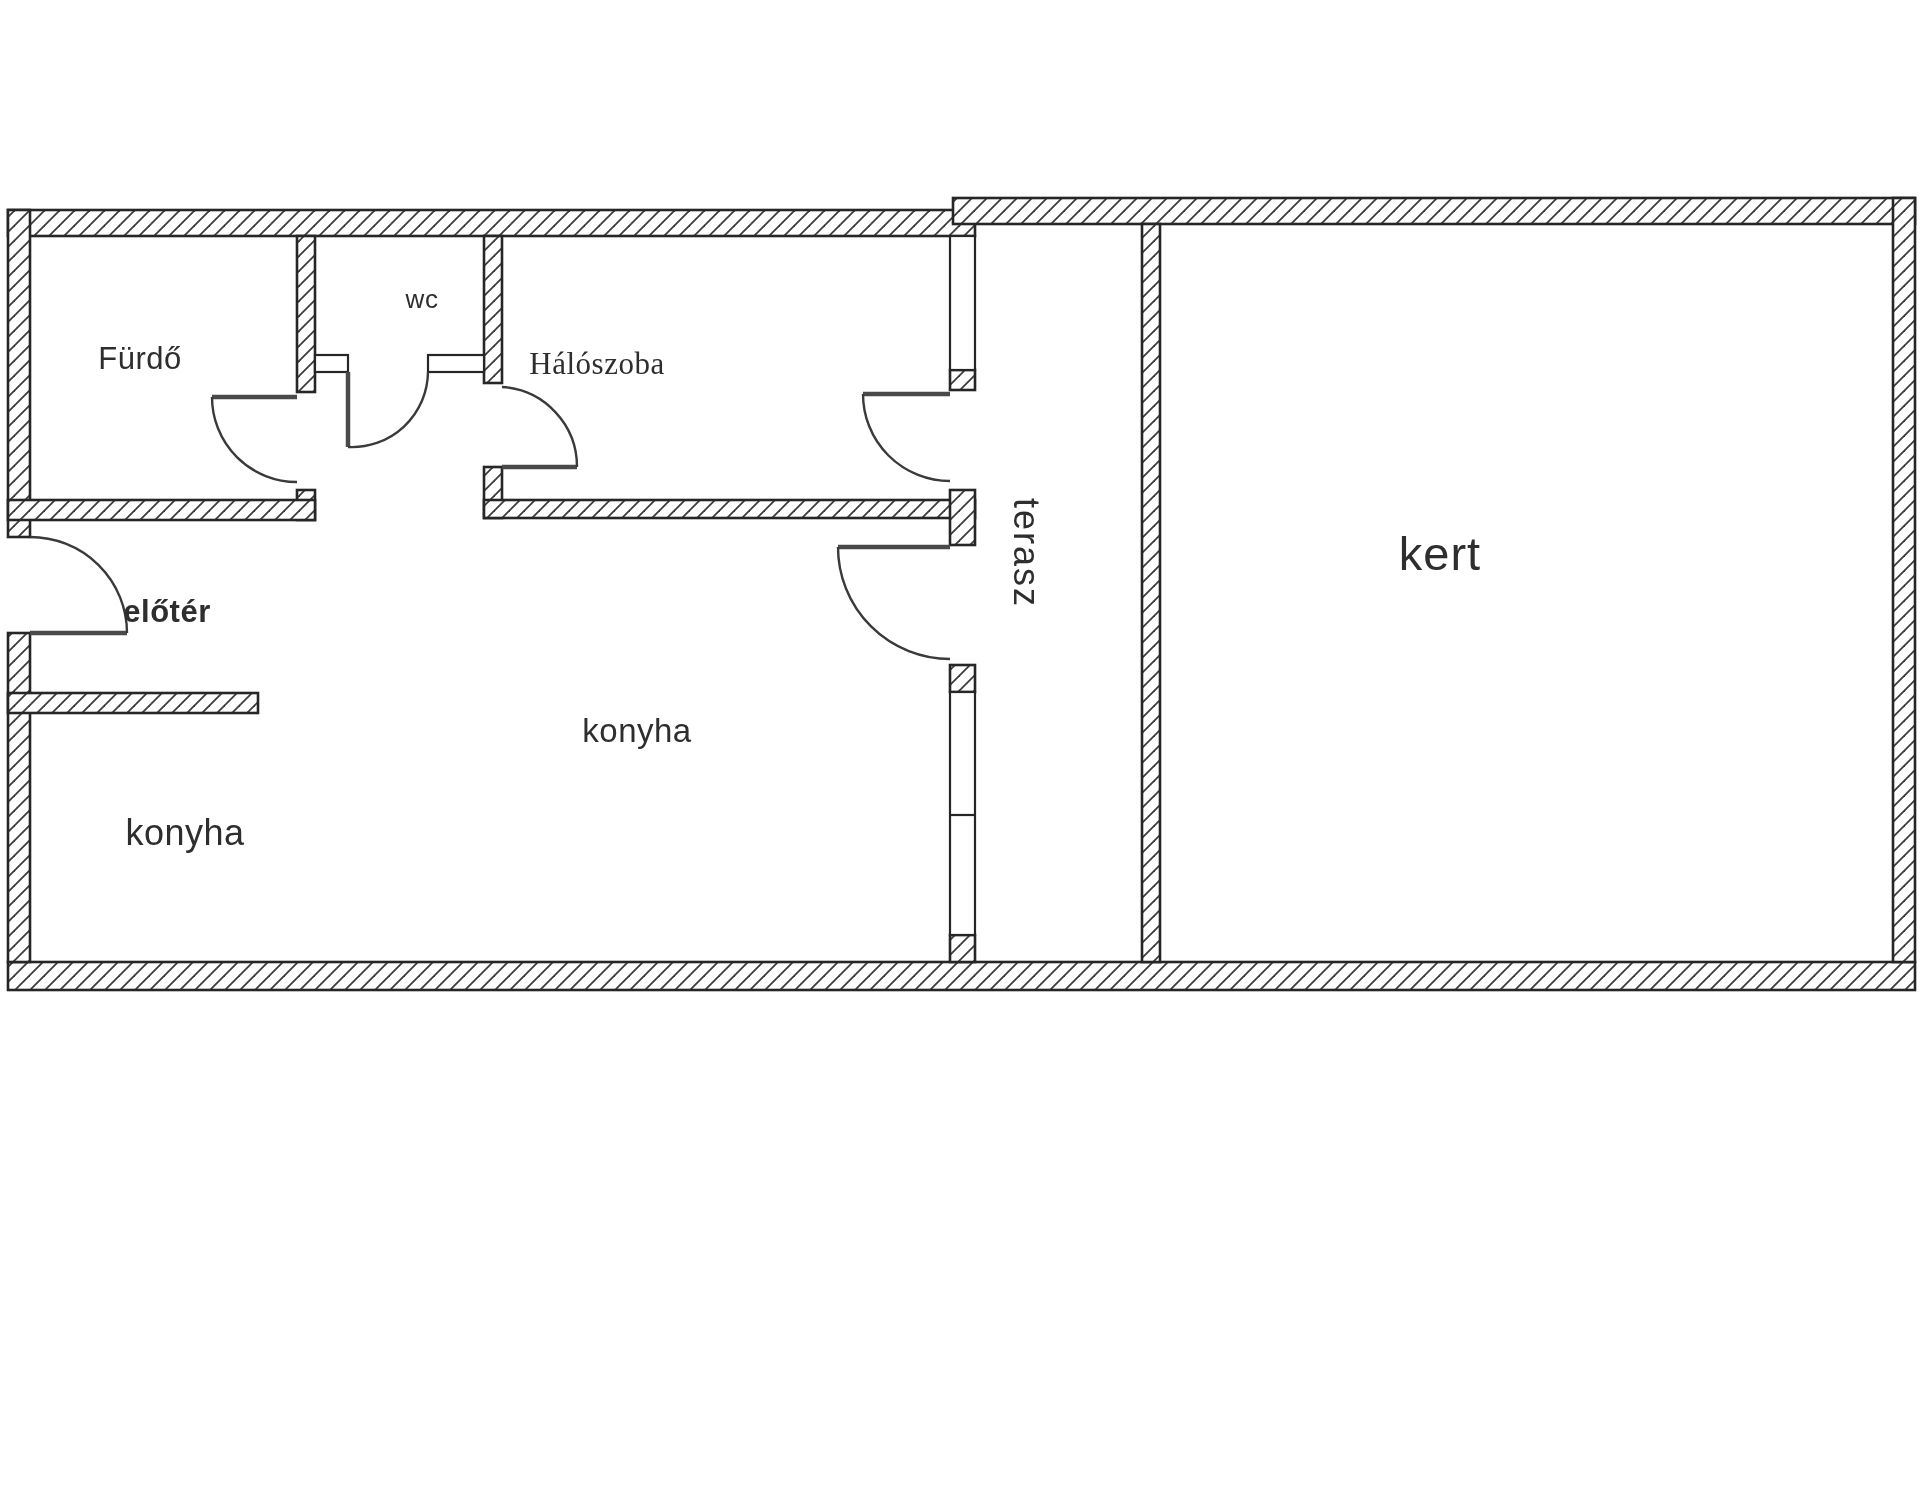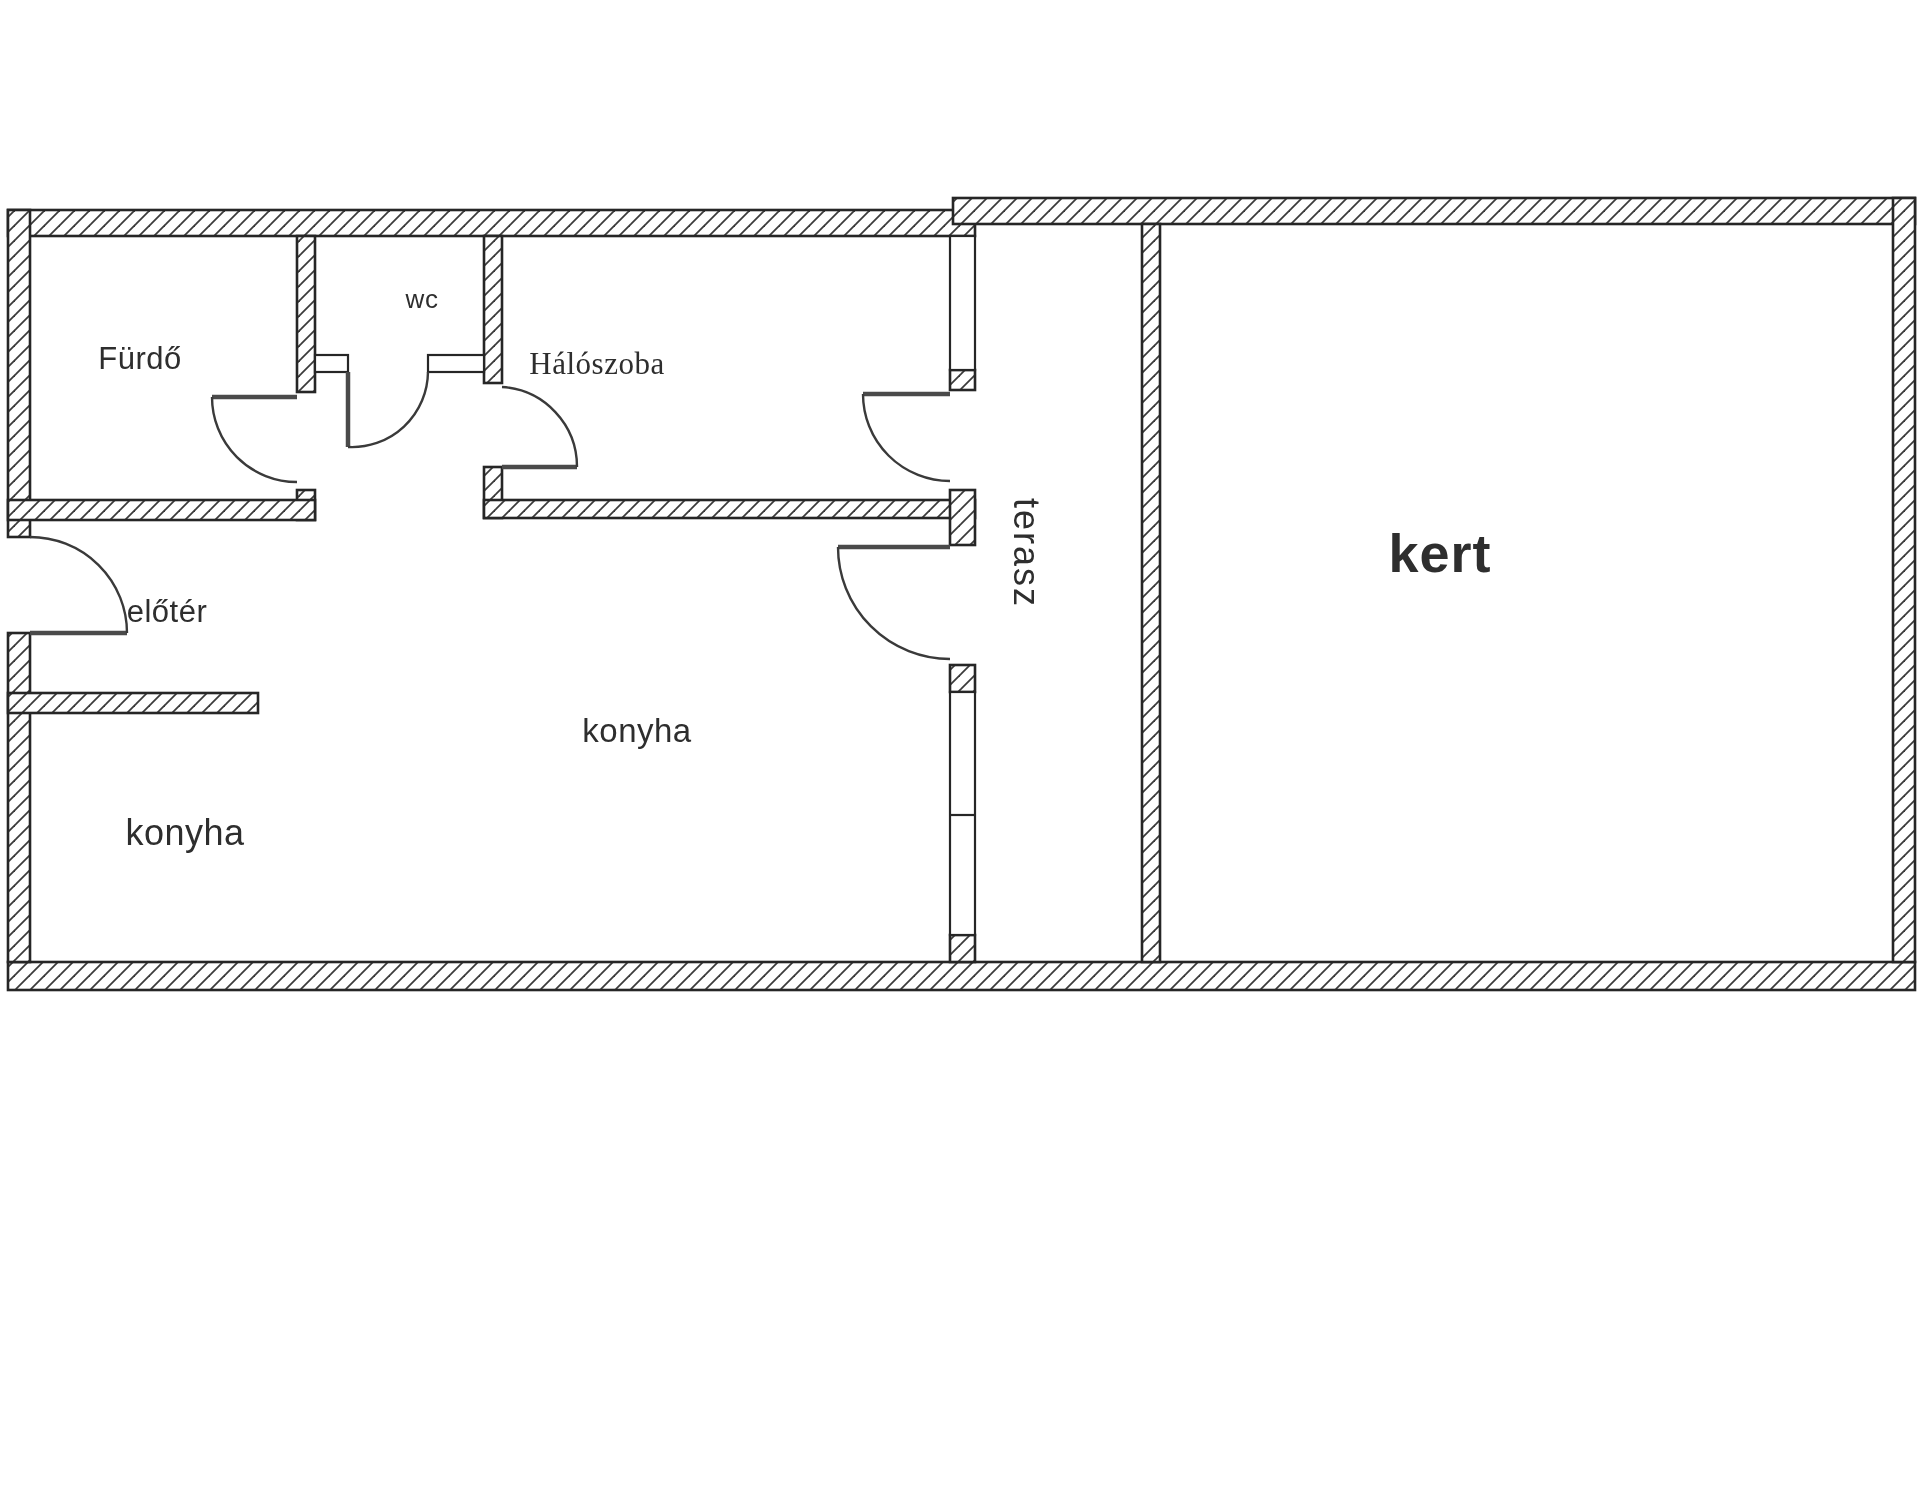--- a/index.html
+++ b/index.html
@@ -25,27 +25,27 @@
     transform: translate(-50%, -50%);
     color: #2e2e2e;
     white-space: nowrap;
     line-height: 1;
     letter-spacing: 0.5px;
     user-select: none;
   }
   .lbl-bathroom   { left: 140px;  top: 358px; font-size: 31px; }
   .lbl-wc         { left: 397px;  top: 299px; font-size: 26px; margin-left: 25px; }
   .lbl-bedroom    { left: 597px;  top: 363px; font-size: 31px; font-family: Liberation Serif, serif; }
-  .lbl-foyer      { left: 167px;  top: 611px; font-size: 31px; }
+  .lbl-foyer      { left: 167px;  top: 611px; font-size: 31px; font-weight: bold; }
   .lbl-living     { left: 637px;  top: 730px; font-size: 33px; }
   .lbl-kitchen    { left: 185px;  top: 833px; font-size: 36px; }
   .lbl-terrace    { left: 1026px; top: 553px; font-size: 36px;
                     transform: translate(-50%, -50%) rotate(90deg);
                     letter-spacing: 2px; }
-  .lbl-garden     { left: 1440px; top: 553px; font-size: 54px; letter-spacing: 1px; font-weight: bold; }
+  .lbl-garden     { left: 1440px; top: 553px; font-size: 47px; letter-spacing: 1px; }
 </style>
 </head>
 <body>
 
 <div class="plan-viewport">
 
   <svg class="plan-svg" width="1920" height="1502" viewBox="0 0 1920 1502">
     <defs>
       <pattern id="hatch" patternUnits="userSpaceOnUse" width="15" height="15">
         <rect x="0" y="0" width="15" height="15" fill="#ffffff"></rect>

